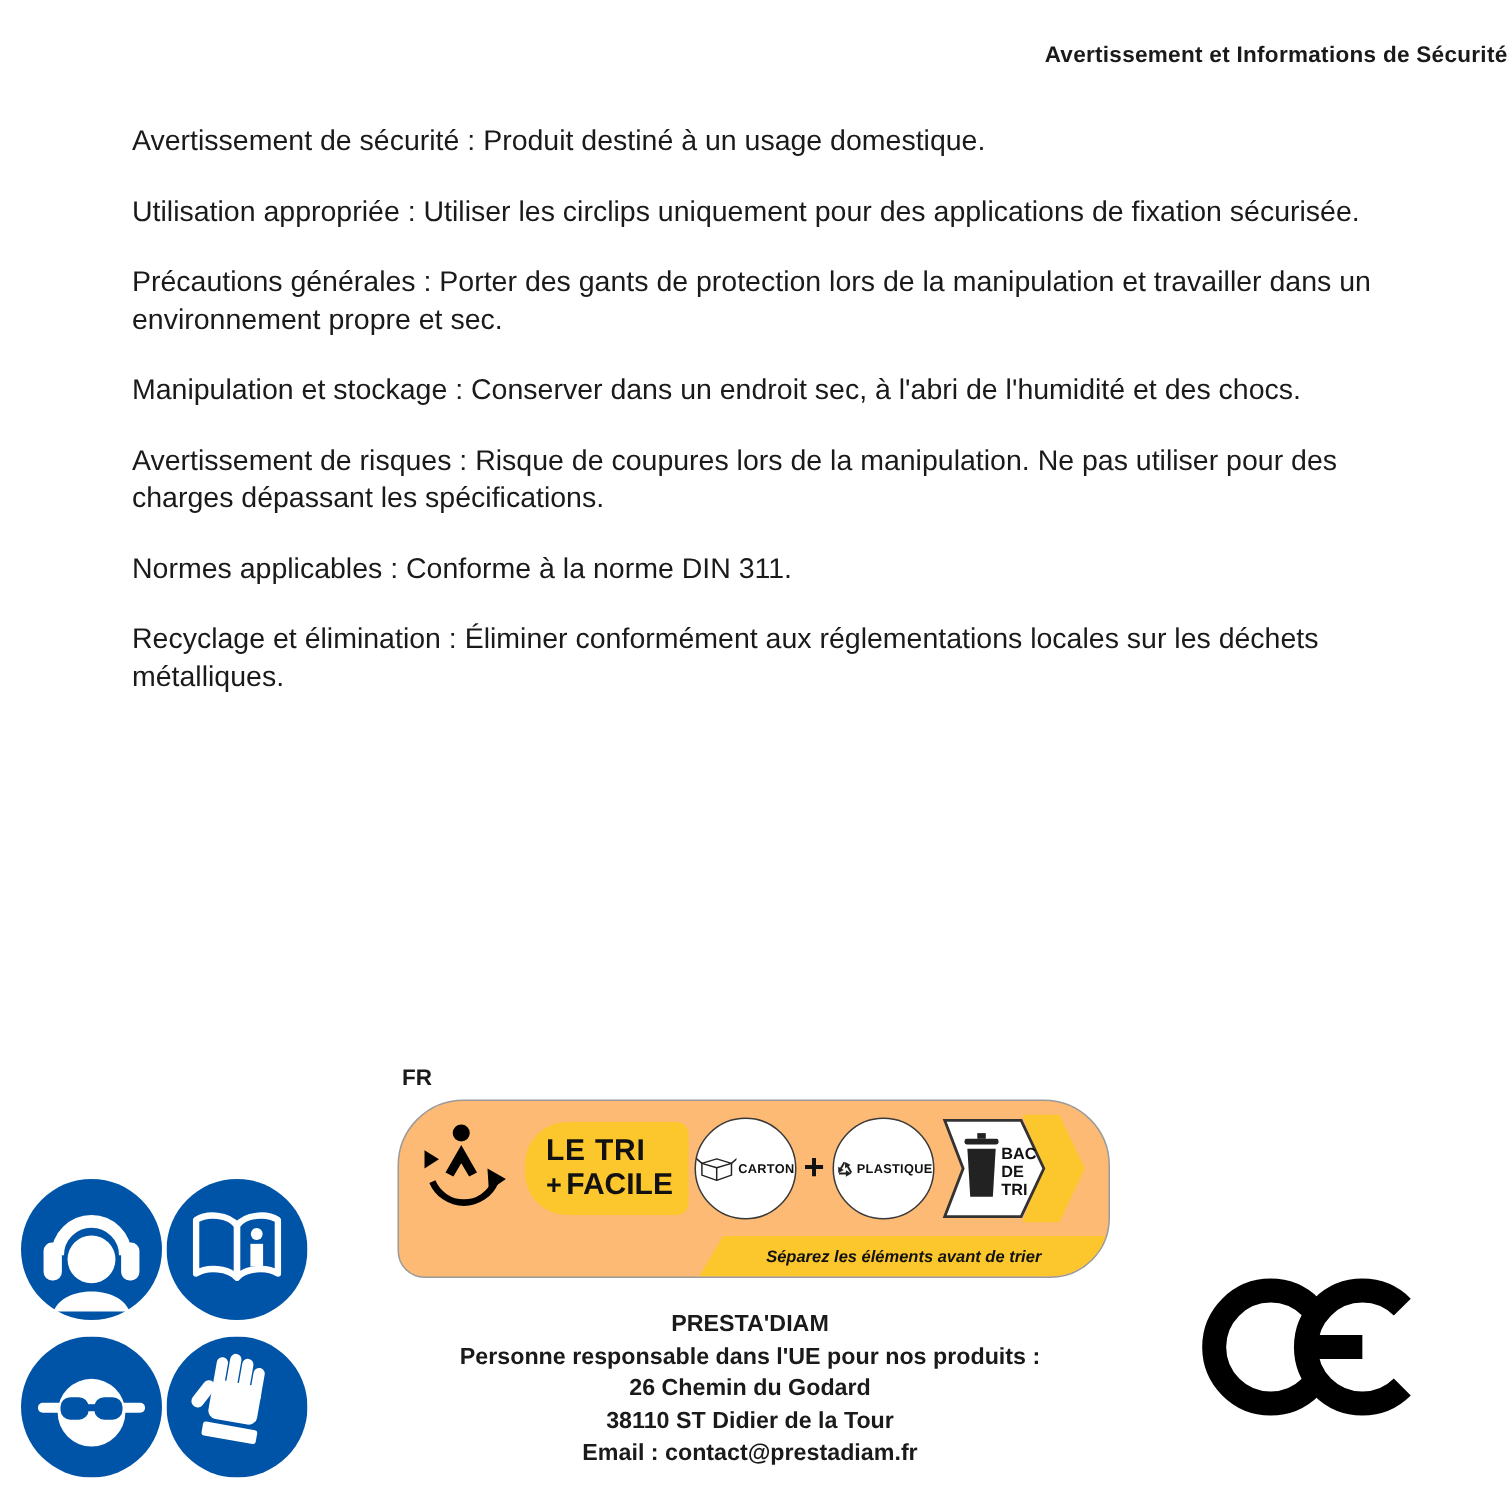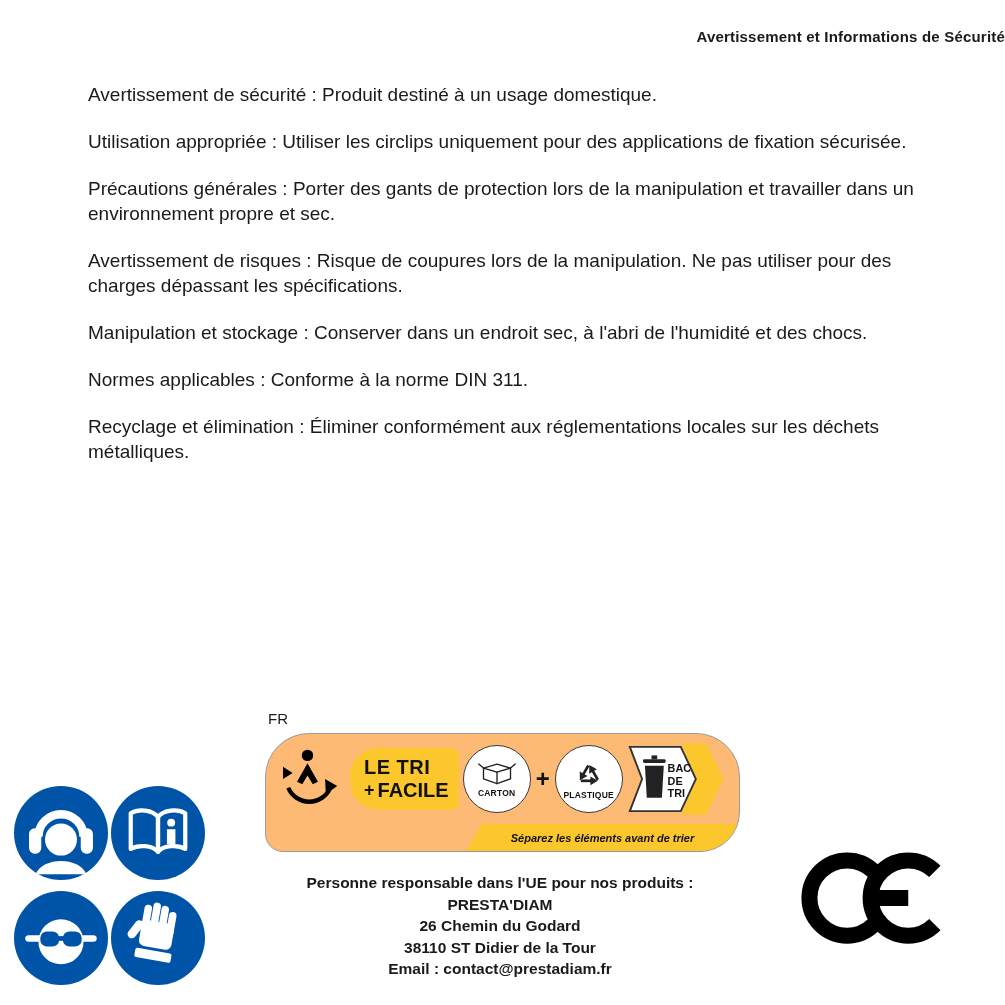--- a/index.html
+++ b/index.html
@@ -22,41 +22,41 @@
   .icons-grid{
     position:absolute;left:14px;top:786px;
     display:grid;grid-template-columns:94px 94px;gap:11px 3px;
   }
   .icons-grid svg{width:94px;height:94px;display:block;}
   .blue-bg{fill:var(--blue);}
   .blue-fill{fill:var(--blue);}
   .yellow-fill{fill:var(--yellow);}
 
   
-  .fr-label{position:absolute;left:268px;top:710px;font-size:15px;font-weight:normal;}
+  .fr-label{position:absolute;left:268px;top:710px;font-size:15px;font-weight:bold;}
   .tri-card{
     position:absolute;left:265px;top:733px;width:475px;height:119px;
     background:#fdba74;border:1px solid #9a9a9a;border-radius:44px 44px 40px 18px;
     overflow:hidden;box-sizing:border-box;
   }
   .tri-main{
     display:flex;align-items:center;height:90px;padding-left:10px;gap:4px;
   }
   .triman{width:70px;height:70px;flex:0 0 auto;}
   .letri{
     background:var(--yellow);border-radius:28px 8px 8px 28px;
     padding:8px 10px 8px 14px;color:#111;flex:0 0 auto;
   }
   .letri .l1{font-size:20px;font-weight:800;letter-spacing:.5px;}
   .letri .l2{font-size:20px;font-weight:800;display:flex;align-items:center;gap:3px;}
   .letri .plus{font-size:18px;font-weight:900;}
   .mat{
     width:68px;height:68px;border-radius:50%;background:#fff;
     border:1.5px solid #3a3a3a;box-sizing:border-box;flex:0 0 auto;
-    display:flex;flex-direction:column;align-items:center;justify-content:center;gap:1px;
+    display:flex;flex-direction:row;align-items:center;justify-content:center;gap:1px;
   }
   .mat .lbl{font-size:8.5px;font-weight:bold;letter-spacing:.2px;color:#111;}
   .sep{font-size:24px;font-weight:bold;color:#111;flex:0 0 auto;margin:0 1px;}
   .bin-svg{width:100px;height:76px;flex:0 0 auto;}
   .tri-footer{
     position:absolute;right:0;bottom:0;left:200px;height:27px;
     background:var(--yellow);display:flex;align-items:center;justify-content:center;
     font-style:italic;font-weight:bold;font-size:11px;color:#111;
     clip-path:polygon(16px 0,100% 0,100% 100%,0 100%);
   }
@@ -73,22 +73,22 @@
 </style>
 </head>
 <body>
 
 <h1 class="title">Avertissement et Informations de Sécurité</h1>
 
 <div class="content">
   <p>Avertissement de sécurité : Produit destiné à un usage domestique.</p>
   <p>Utilisation appropriée : Utiliser les circlips uniquement pour des applications de fixation sécurisée.</p>
   <p>Précautions générales : Porter des gants de protection lors de la manipulation et travailler dans un environnement propre et sec.</p>
+  <p>Manipulation et stockage : Conserver dans un endroit sec, à l'abri de l'humidité et des chocs.</p>
   <p>Avertissement de risques : Risque de coupures lors de la manipulation. Ne pas utiliser pour des charges dépassant les spécifications.</p>
-  <p>Manipulation et stockage : Conserver dans un endroit sec, à l'abri de l'humidité et des chocs.</p>
   <p>Normes applicables : Conforme à la norme DIN 311.</p>
   <p>Recyclage et élimination : Éliminer conformément aux réglementations locales sur les déchets métalliques.</p>
 </div>
 
 <div class="icons-grid">
 
   <svg viewBox="0 0 100 100">
     <circle cx="50" cy="50" r="50" class="blue-bg"></circle>
     <path d="M26 54 A24 24 0 0 1 74 54" fill="none" stroke="#fff" stroke-width="9"></path>
     <circle cx="50" cy="57" r="17" fill="#fff"></circle>
@@ -199,22 +199,22 @@
         <text x="43" y="33">BAC</text>
         <text x="43" y="46">DE</text>
         <text x="43" y="59">TRI</text>
       </g>
     </svg>
   </div>
   <div class="tri-footer">Séparez les éléments avant de trier</div>
 </div>
 
 <div class="responsible">
+  <div>PRESTA'DIAM</div>
   <div>Personne responsable dans l'UE pour nos produits :</div>
-  <div>PRESTA'DIAM</div>
   <div>26 Chemin du Godard</div>
   <div>38110 ST Didier de la Tour</div>
   <div>Email : contact@prestadiam.fr</div>
 </div>
 
 <svg class="ce" width="160" viewBox="0 0 170 100" aria-label="CE">
   <g fill="none" stroke="#000" stroke-width="17">
     <path d="M78.3 21.7 A40 40 0 1 0 78.3 78.3"></path>
     <path d="M143.3 21.7 A40 40 0 1 0 143.3 78.3"></path>
     <path d="M75 50 H115"></path>

